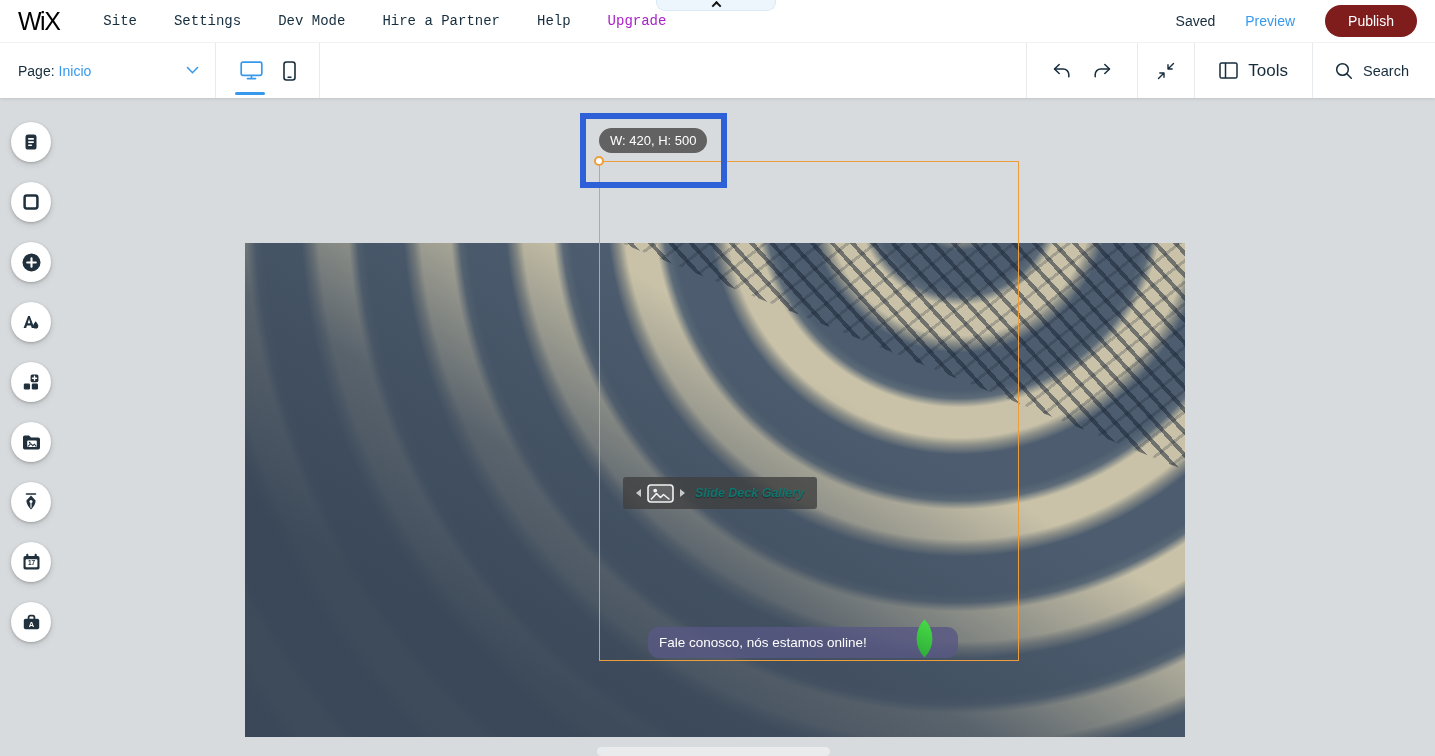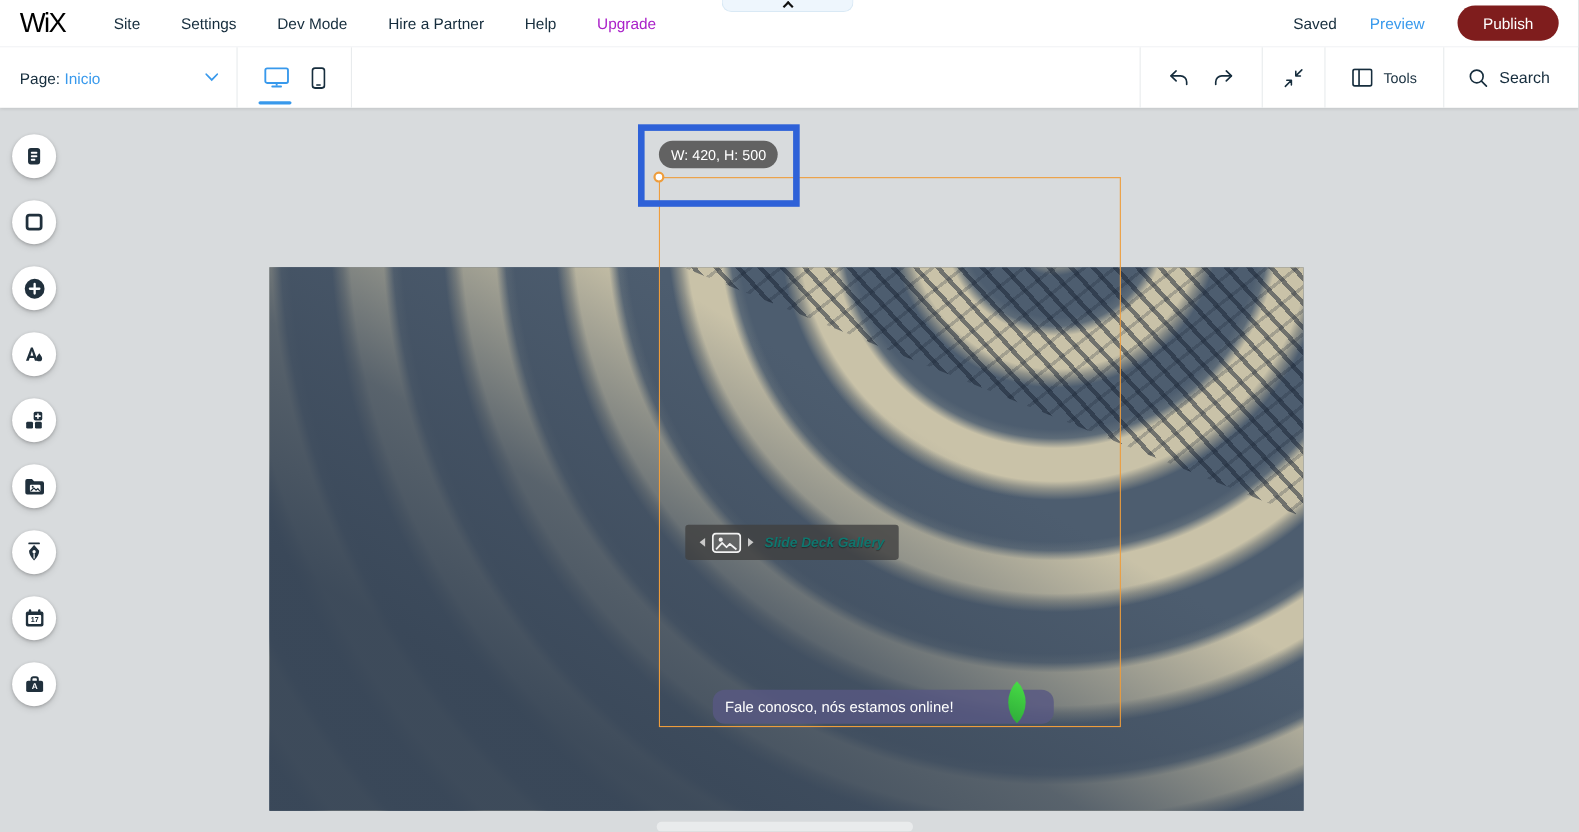--- a/index.html
+++ b/index.html
@@ -2,21 +2,21 @@
 <html><head>
 <meta charset="utf-8">
 <style>
   * { margin:0; padding:0; box-sizing:border-box; }
   html,body { width:1435px; height:756px; overflow:hidden; }
   body { font-family:"Liberation Sans", sans-serif; background:#d8dbdd; position:relative; color:#162d3d; }
 
   
   .topbar { position:absolute; top:0; left:0; width:1435px; height:42px; background:#fff; display:flex; align-items:center; padding:0 18px; z-index:30; }
   .logo { font-size:25px; font-weight:400; letter-spacing:-1.5px; color:#000; cursor:pointer; }
-  .topnav { display:flex; gap:37px; margin-left:44px; font-size:14px; }
+  .topnav { display:flex; gap:37px; margin-left:44px; font-size:14px;font-family:Liberation Mono, monospace; }
   .topnav span { cursor:pointer; white-space:nowrap; }
   .topnav .upgrade { color:#aa21c9; }
   .topbar-right { margin-left:auto; display:flex; align-items:center; gap:30px; font-size:14px; }
   .saved { color:#162d3d; cursor:pointer; }
   .preview { color:#3899ec; cursor:pointer; }
   .publish-btn { background:#7f1d1d; color:#fff; border:none; border-radius:17px; padding:8px 23px; font-size:14px; font-family:inherit; cursor:pointer; }
 
   
   .collapse-tab { position:absolute; top:0; left:656px; width:120px; height:11px; background:#eef6fd; border:1px solid #d9e9f5; border-top:none; border-radius:0 0 9px 9px; z-index:40; display:flex; justify-content:center; align-items:flex-start; cursor:pointer; }
   .caret-up { width:7px; height:7px; border-left:2px solid #111; border-top:2px solid #111; transform:rotate(45deg) translate(1px,1px); margin-top:1px; }
@@ -25,21 +25,21 @@
   .toolbar { position:absolute; top:42px; left:0; width:1435px; height:56px; background:#fff; border-top:1px solid #f0f2f4; display:flex; align-items:stretch; z-index:29; box-shadow:0 1px 3px rgba(0,0,0,0.10); }
   .tb-sec { display:flex; align-items:center; height:100%; }
   .tb-page { width:216px; padding-left:18px; border-right:1px solid #e8ebed; font-size:14px; gap:4px; cursor:pointer; }
   .tb-page .page-name { color:#3899ec; }
   .tb-page .chev { margin-left:auto; margin-right:16px; }
   .tb-devices { width:104px; justify-content:center; gap:20px; border-right:1px solid #e8ebed; position:relative; }
   .dev-underline { position:absolute; left:19px; bottom:3px; width:30px; height:3px; background:#3899ec; border-radius:2px; }
   .tb-spacer { flex:1; }
   .tb-undo { gap:22px; padding:0 25px; border-left:1px solid #e8ebed; }
   .tb-collapse { padding:0 19px; border-left:1px solid #e8ebed; }
-  .tb-tools { padding:0 24px; border-left:1px solid #e8ebed; gap:11px; font-size:13px; }
+  .tb-tools { padding:0 24px; border-left:1px solid #e8ebed; gap:11px; font-size:17px; }
   .tb-search { padding:0 26px 0 22px; border-left:1px solid #e8ebed; gap:10px; font-size:14.5px; }
   .tb-btn { cursor:pointer; display:flex; align-items:center; gap:10px; }
 
   
   .sidebar { position:absolute; left:11px; top:122px; z-index:20; display:flex; flex-direction:column; }
   .side-btn { width:40px; height:40px; border-radius:50%; background:#fff; margin-bottom:20px; display:flex; align-items:center; justify-content:center; cursor:pointer; box-shadow:0 1px 3px rgba(0,0,0,0.22), 0 3px 7px rgba(0,0,0,0.10); }
 
   
   .canvas { position:absolute; top:86px; left:0; width:1435px; height:670px; background:#d8dbdd; z-index:1; }
 

